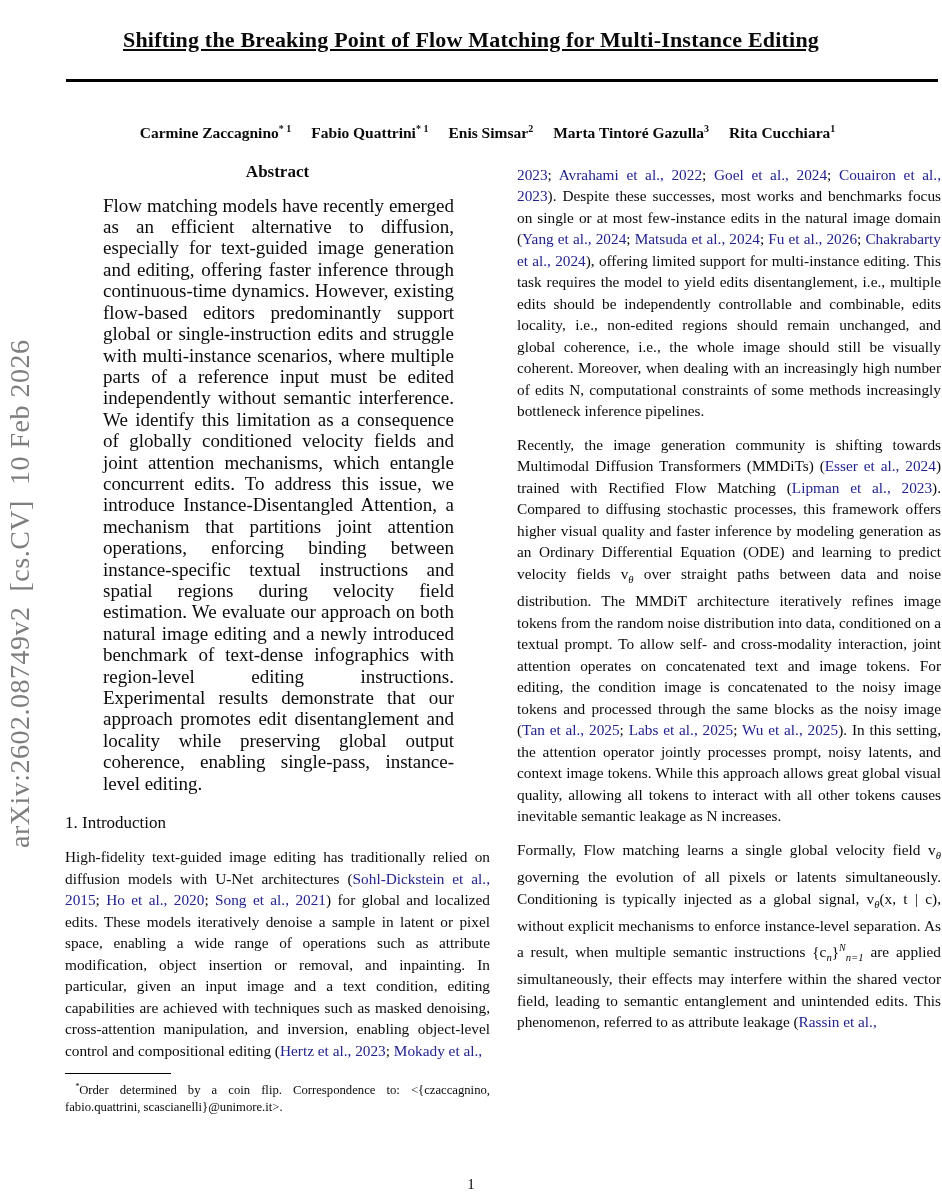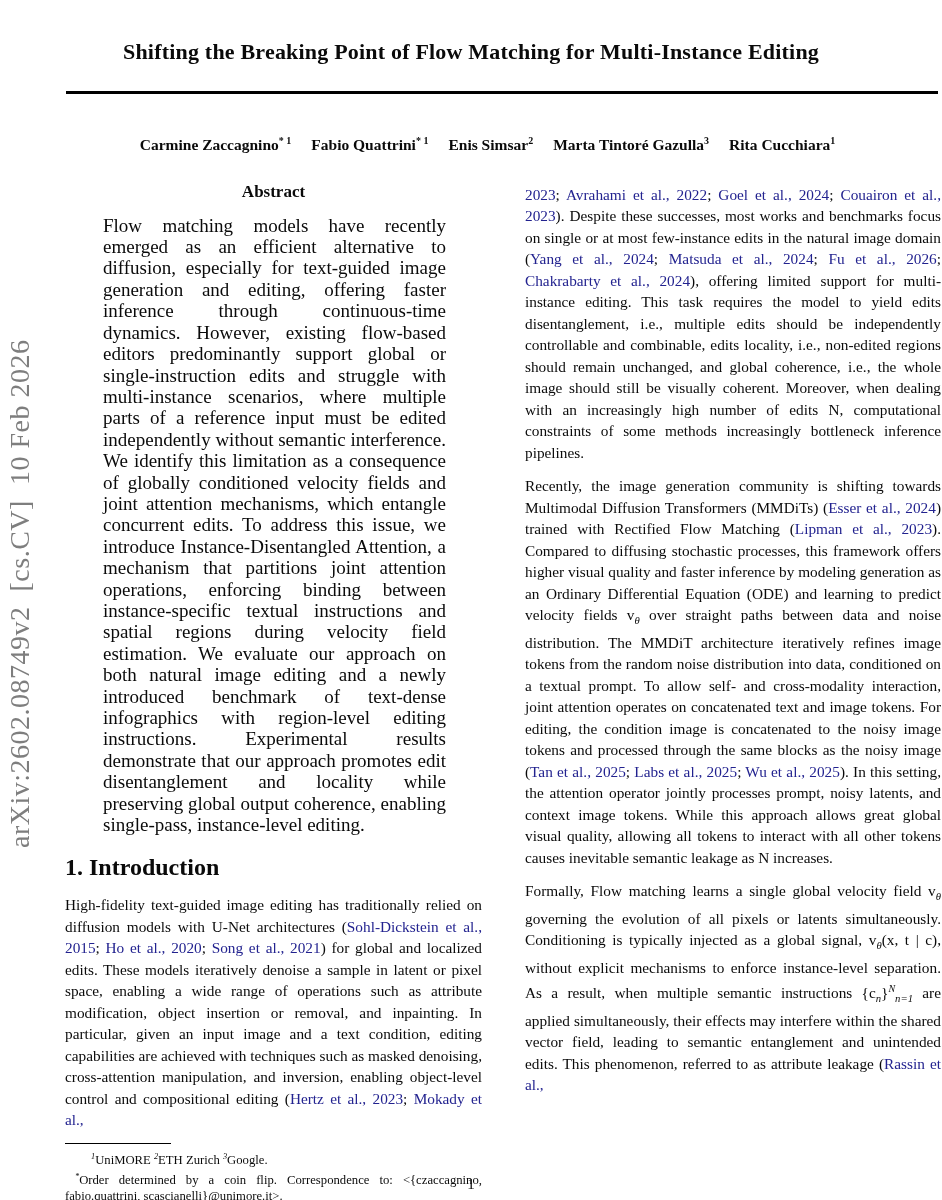--- a/index.html
+++ b/index.html
@@ -27,54 +27,55 @@
     transform:rotate(180deg);
     font-size:28px;
     color:var(--watermark);
     white-space:pre;
     text-align:center;
     letter-spacing:0.5px;
   }
 
   .header{text-align:center;}
   .title{
-    margin:0;padding-top:39px;
+    margin:0;padding-top:27px;
     font-size:22px;font-weight:bold;
     letter-spacing:0.2px;
+    text-decoration:underline;
   }
   .title-rule{
     height:2.5px;background:#000;
     margin:26px 4px 0 66px;width:872px;
   }
   .authors{margin-top:33px;font-weight:bold;font-size:15.5px;line-height:27px;}
   .authors-line{white-space:nowrap;padding-left:33px;}
   .author{margin:0 10px;}
   .author sup{font-size:10px;}
 
   .cols{
     display:flex;
-    margin:20px 0 0 65px;
+    margin:12px 0 0 65px;
     width:876px;
-    gap:43px;
+    gap:27px;
   }
   .col{width:425px;}
   .col-right{width:424px;}
 
   .abstract-head{
     font-size:17px;font-weight:bold;
     text-align:center;
     margin:4px 0 13px 0;
   }
   .abstract-text{
     margin:0 36px 0 38px;
     font-size:19px;line-height:21.4px;
     text-align:justify;
   }
   .section-head{
-    font-size:24px;font-weight:bold;
+    font-size:17px;font-weight:normal;
     margin:19px 0 13px 0;
   }
   .body-par{
     font-size:15.3px;line-height:21.5px;
     text-align:justify;
     margin:0 0 12px 0;
   }
   .col-right .body-par:first-child{margin-top:6px;}
 
   .seg-cite{color:var(--citation);}
@@ -117,21 +118,20 @@
 
     <div class="col">
       <h2 class="abstract-head">Abstract</h2>
       <p class="abstract-text">Flow matching models have recently emerged as an efficient alternative to diffusion, especially for text-guided image generation and editing, offering faster inference through continuous-time dynamics. However, existing flow-based editors predominantly support global or single-instruction edits and struggle with multi-instance scenarios, where multiple parts of a reference input must be edited independently without semantic interference. We identify this limitation as a consequence of globally conditioned velocity fields and joint attention mechanisms, which entangle concurrent edits. To address this issue, we introduce Instance-Disentangled Attention, a mechanism that partitions joint attention operations, enforcing binding between instance-specific textual instructions and spatial regions during velocity field estimation. We evaluate our approach on both natural image editing and a newly introduced benchmark of text-dense infographics with region-level editing instructions. Experimental results demonstrate that our approach promotes edit disentanglement and locality while preserving global output coherence, enabling single-pass, instance-level editing.</p>
 
       <h2 class="section-head">1. Introduction</h2>
       <p class="body-par"><span>High-fidelity text-guided image editing has traditionally relied on diffusion models with U-Net architectures (</span><span class="seg-cite">Sohl-Dickstein et al., 2015</span><span>; </span><span class="seg-cite">Ho et al., 2020</span><span>; </span><span class="seg-cite">Song et al., 2021</span><span>) for global and localized edits. These models iteratively denoise a sample in latent or pixel space, enabling a wide range of operations such as attribute modification, object insertion or removal, and inpainting. In particular, given an input image and a text condition, editing capabilities are achieved with techniques such as masked denoising, cross-attention manipulation, and inversion, enabling object-level control and compositional editing (</span><span class="seg-cite">Hertz et al., 2023</span><span>; </span><span class="seg-cite">Mokady et al.,</span></p>
 
       <div class="footnote">
         <div class="footnote-rule"></div>
-        <p class="affil"><sup class="seg-sup">1</sup><span>UniMORE </span><sup class="seg-sup">2</sup><span>ETH Zurich </span><sup class="seg-sup">3</sup><span>Google.</span></p>
         <p class="corr"><sup class="seg-sup">*</sup><span>Order determined by a coin flip.  Correspondence to: &lt;{czaccagnino, fabio.quattrini, scascianelli}@unimore.it&gt;.</span></p>
       </div>
     </div>
 
     <div class="col col-right">
       <p class="body-par"><span class="seg-cite">2023</span><span>; </span><span class="seg-cite">Avrahami et al., 2022</span><span>; </span><span class="seg-cite">Goel et al., 2024</span><span>; </span><span class="seg-cite">Couairon et al., 2023</span><span>).  Despite these successes, most works and benchmarks focus on single or at most few-instance edits in the natural image domain (</span><span class="seg-cite">Yang et al., 2024</span><span>; </span><span class="seg-cite">Matsuda et al., 2024</span><span>; </span><span class="seg-cite">Fu et al., 2026</span><span>; </span><span class="seg-cite">Chakrabarty et al., 2024</span><span>), offering limited support for </span><span class="seg-i">multi-instance editing</span><span>. This task requires the model to yield </span><span class="seg-i">edits disentanglement</span><span>, </span><span class="seg-i">i.e.</span><span>, multiple edits should be independently controllable and combinable, </span><span class="seg-i">edits locality</span><span>, </span><span class="seg-i">i.e.</span><span>, non-edited regions should remain unchanged, and </span><span class="seg-i">global coherence</span><span>, </span><span class="seg-i">i.e.</span><span>, the whole image should still be visually coherent. Moreover, when dealing with an increasingly high number of edits </span><span class="seg-math">N</span><span>, computational constraints of some methods increasingly bottleneck inference pipelines.</span></p>
       <p class="body-par"><span>Recently, the image generation community is shifting towards Multimodal Diffusion Transformers (MMDiTs) (</span><span class="seg-cite">Esser et al., 2024</span><span>) trained with Rectified Flow Matching (</span><span class="seg-cite">Lipman et al., 2023</span><span>).  Compared to diffusing stochastic processes, this framework offers higher visual quality and faster inference by modeling generation as an Ordinary Differential Equation (ODE) and learning to predict velocity fields </span><span class="seg-math">v</span><sub class="seg-sub">θ</sub><span> over straight paths between data and noise distribution. The MMDiT architecture iteratively refines image tokens from the random noise distribution into data, conditioned on a textual prompt. To allow self- and cross-modality interaction, </span><span class="seg-i">joint attention</span><span> operates on concatenated text and image tokens. For editing, the condition image is concatenated to the noisy image tokens and processed through the same blocks as the noisy image (</span><span class="seg-cite">Tan et al., 2025</span><span>; </span><span class="seg-cite">Labs et al., 2025</span><span>; </span><span class="seg-cite">Wu et al., 2025</span><span>). In this setting, the attention operator jointly processes </span><span class="seg-i">prompt</span><span>, </span><span class="seg-i">noisy latents</span><span>, and </span><span class="seg-i">context image</span><span> tokens. While this approach allows great global visual quality, allowing all tokens to interact with all other tokens causes inevitable semantic leakage as </span><span class="seg-math">N</span><span> increases.</span></p>
       <p class="body-par"><span>Formally, Flow matching learns a single global velocity field </span><span class="seg-math">v</span><sub class="seg-sub">θ</sub><span> governing the evolution of all pixels or latents simultaneously. Conditioning is typically injected as a global signal, </span><span class="seg-math">v</span><sub class="seg-sub">θ</sub><span class="seg-math">(x, t | c)</span><span>, without explicit mechanisms to enforce instance-level separation. As a result, when multiple semantic instructions {</span><span class="seg-math">c</span><sub class="seg-sub">n</sub><span>}</span><sup class="seg-sup">N</sup><sub class="seg-sub">n=1</sub><span> are applied simultaneously, their effects may interfere within the shared vector field, leading to semantic entanglement and unintended edits. This phenomenon, referred to as </span><span class="seg-i">attribute leakage</span><span> (</span><span class="seg-cite">Rassin et al.,</span></p>
     </div>
 

